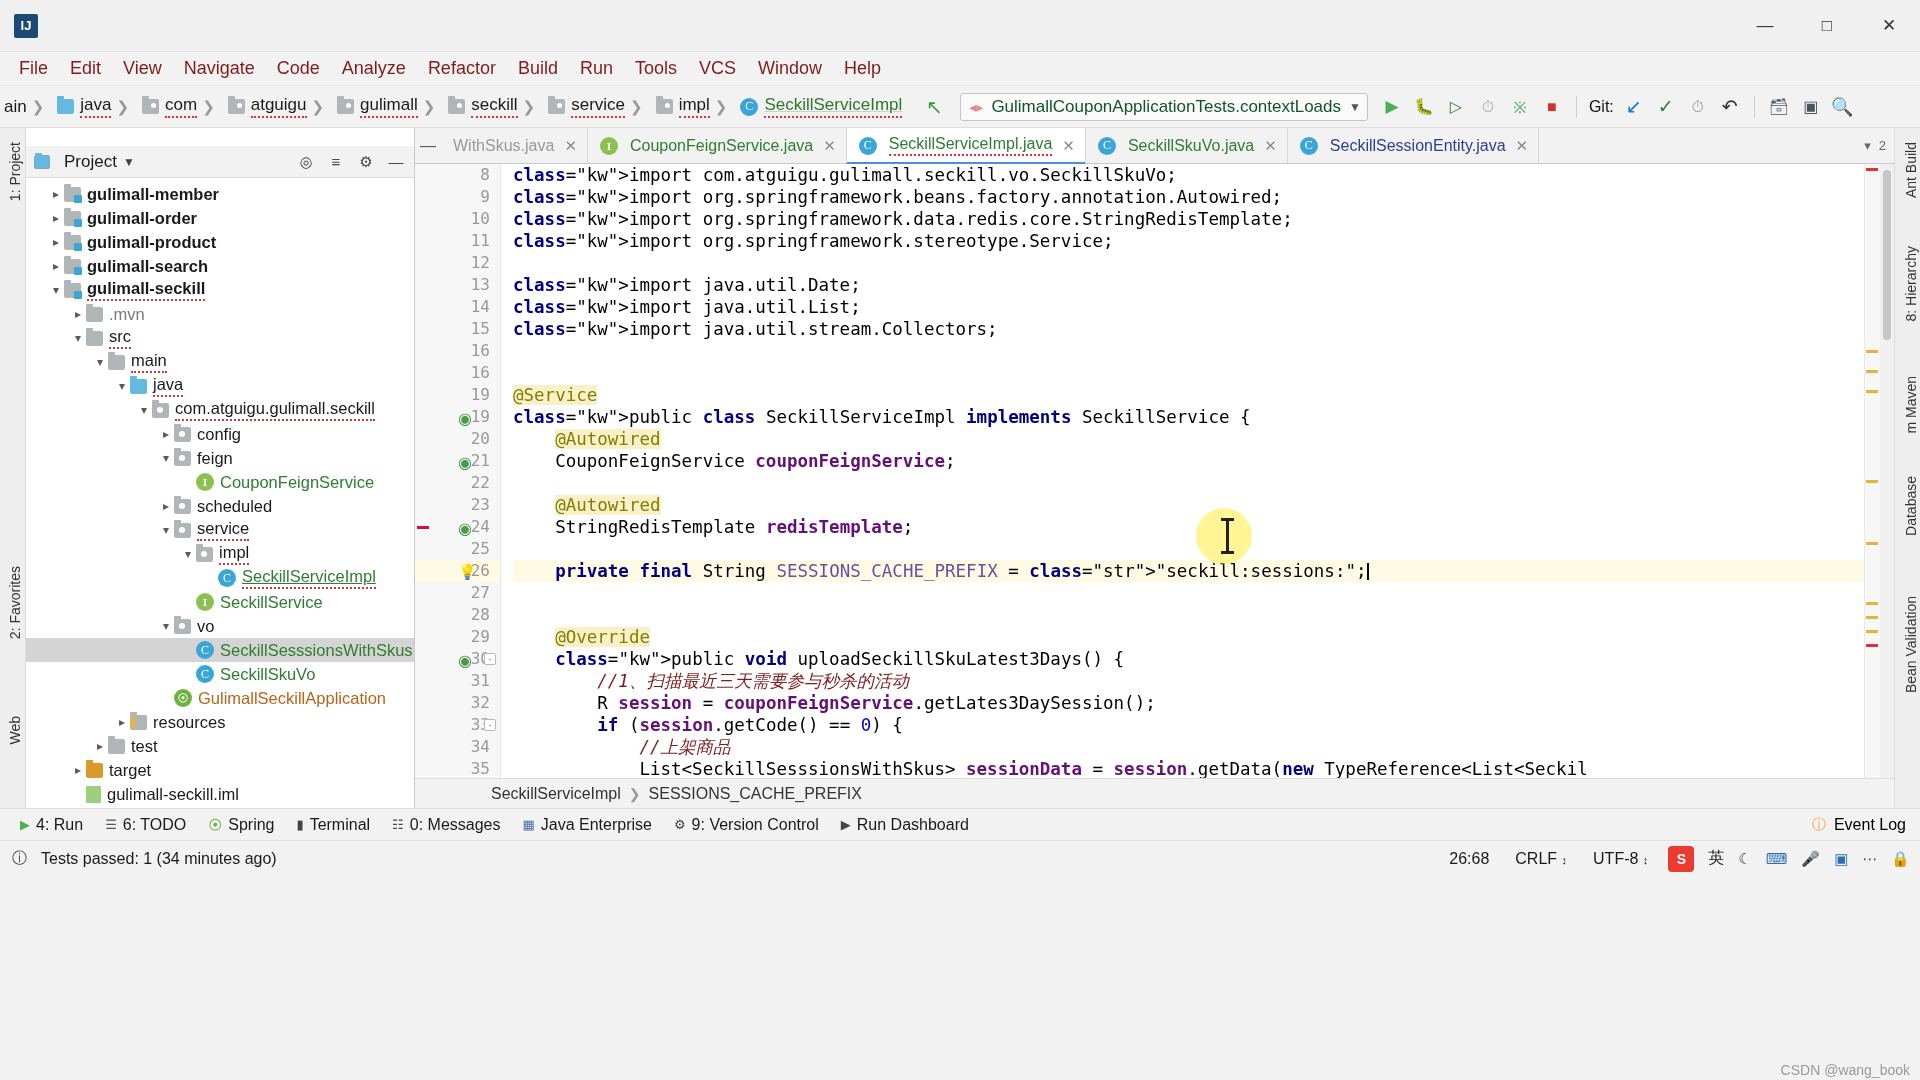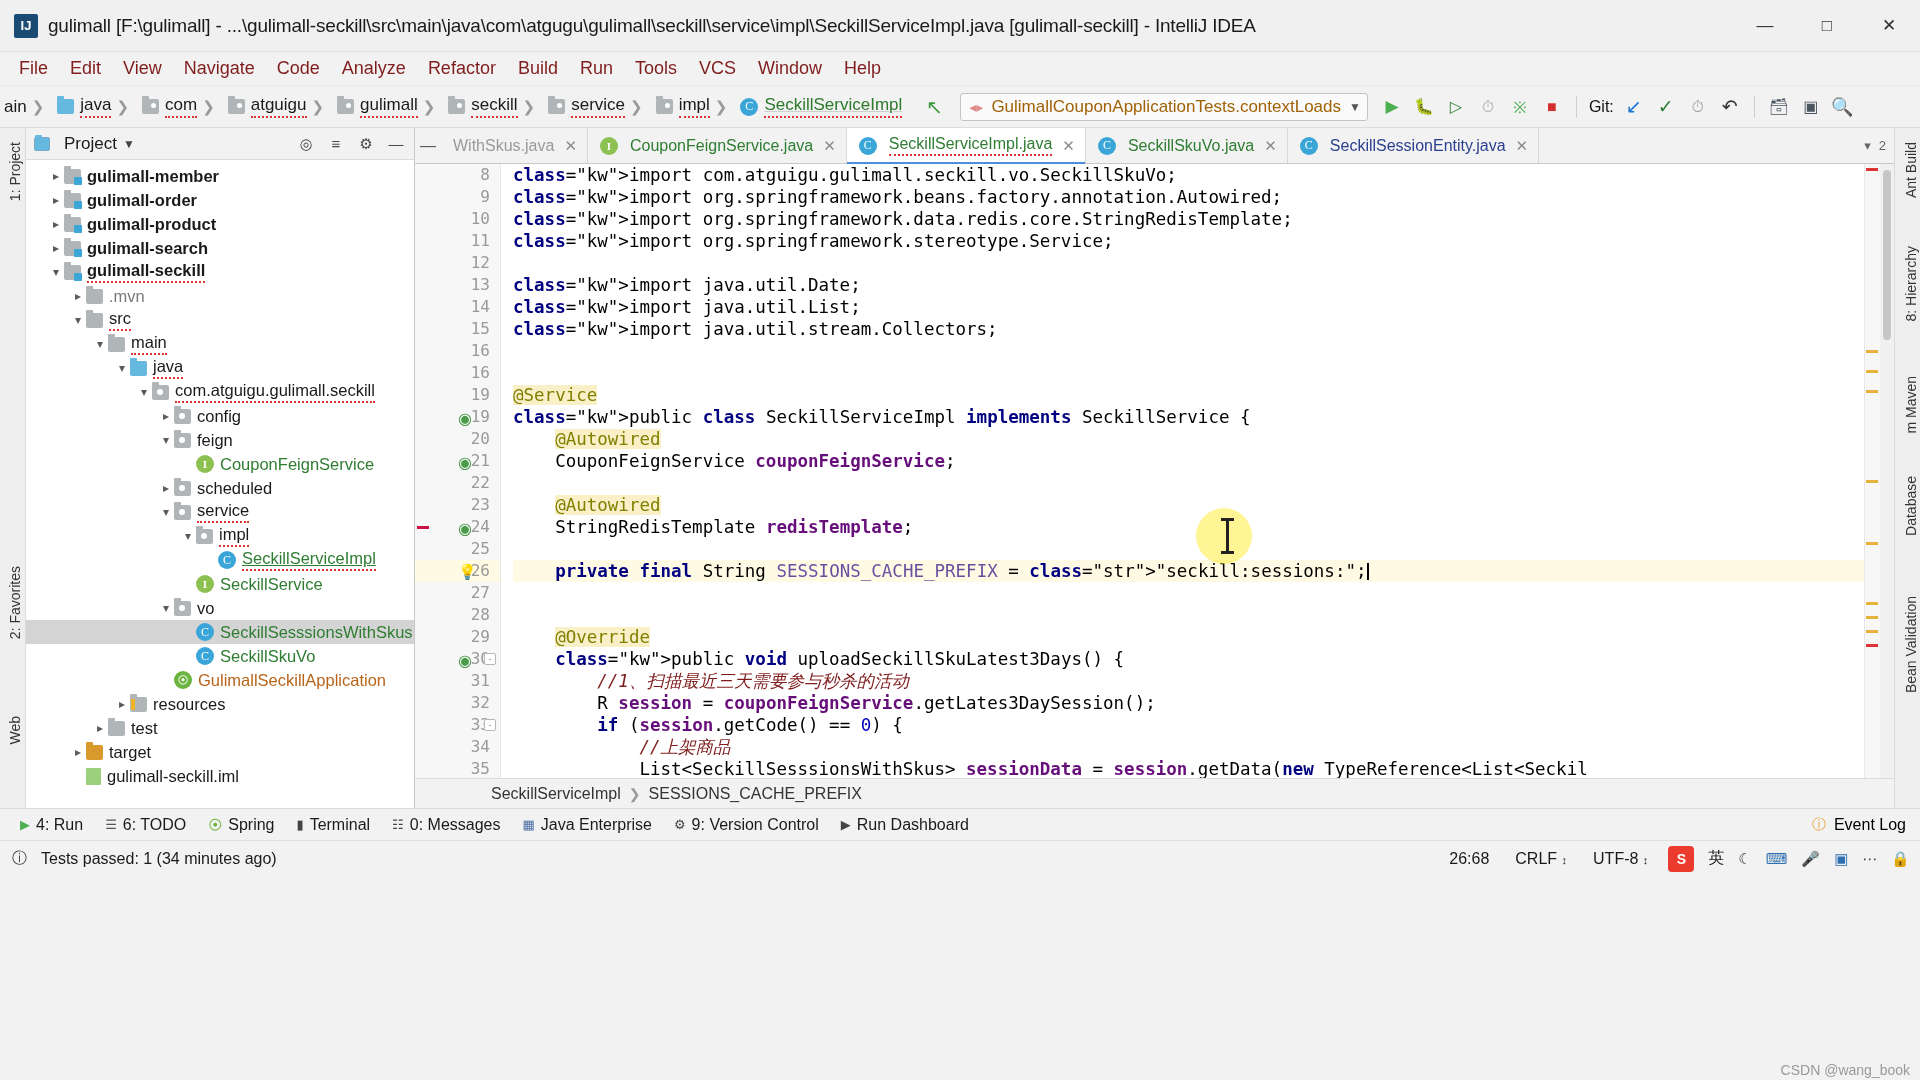--- a/index.html
+++ b/index.html
@@ -76,21 +76,21 @@
     margin-right: 6px; flex: 0 0 auto; font-family: "Liberation Serif", serif; font-weight:bold;
   }
   .crumb-green { color: #2a7a2a; text-decoration: underline; text-decoration-color:#cfcfcf;}
   .wavy { border-bottom: 2px dotted #d33; padding-bottom:1px; }
 
   .runcfg {
     display: flex; align-items: center; height: 28px;
     border: 1px solid #c4c4c4; background: #fafafa; border-radius: 3px;
     padding: 0 6px 0 8px; margin-left: 12px;
   }
-  .runcfg-text { font-size: 17px; color: #a16207; white-space: nowrap; margin: 0 8px; }
+  .runcfg-text { font-size: 17px; color: #14532d; white-space: nowrap; margin: 0 8px; }
   .tb-icons { display: flex; align-items: center; gap: 4px; margin-left: 10px; }
   .tb-ic {
     width: 28px; height: 28px; display: flex; align-items: center; justify-content: center;
     font-size: 16px; color: #555; border-radius: 3px;
   }
   .tb-sep { width: 1px; height: 22px; background: #cfcfcf; margin: 0 6px; }
 
   
   .left-strip {
     position: absolute; left: 0; top: 128px; width: 26px; height: 680px;
@@ -107,21 +107,21 @@
   }
 
   
   .proj-panel {
     position: absolute; left: 26px; top: 128px; width: 389px; height: 680px;
     background: #ffffff; border-right: 1px solid #c9c9c9;
     display: flex; flex-direction: column;
   }
   .proj-header {
     height: 32px; background: #f2f2f2; display: flex; align-items: center;
-    padding: 0 8px; border-bottom: 1px solid #dcdcdc; flex: 0 0 auto;
+    padding: 0 8px; border-bottom: 1px solid #dcdcdc; flex: 0 0 auto; margin-top: 18px;
   }
   .proj-title { font-size: 17px; color: #1a1a1a; margin-left: 8px; }
   .proj-hdr-icons { margin-left: auto; display: flex; gap: 10px; align-items: center; }
   .proj-hdr-ic { width: 20px; height: 20px; display:flex; align-items:center; justify-content:center; color:#4a4a4a; font-size:15px;}
   .tree { flex: 1; overflow: hidden; padding-top: 4px; font-size: 16.5px; }
   .row {
     display: flex; align-items: center; height: 24px; white-space: nowrap;
     padding-right: 4px;
   }
   .row.selected { background: #d4d4d4; }
@@ -267,21 +267,20 @@
     position:absolute; left:1226px; top:519px; width:3px; height:34px; background:#222;
   }
   .mouse-cursor:before{content:"";position:absolute;left:-5px;top:-1px;width:13px;height:3px;background:#222;}
   .mouse-cursor:after{content:"";position:absolute;left:-5px;bottom:-1px;width:13px;height:3px;background:#222;}
 </style>
 </head>
 <body>
 
 <div class="titlebar">
   <div class="app-icon">IJ</div>
-  <div class="title-text">gulimall [F:\gulimall] - ...\gulimall-seckill\src\main\java\com\atgugu\gulimall\seckill\service\impl\SeckillServiceImpl.java [gulimall-seckill] - IntelliJ IDEA</div>
   <div class="win-btns">
     <div class="win-btn">—</div>
     <div class="win-btn">□</div>
     <div class="win-btn close">✕</div>
   </div>
 </div>
 
 <div class="menubar">
   <div class="menu-item">File</div>
   <div class="menu-item">Edit</div>

